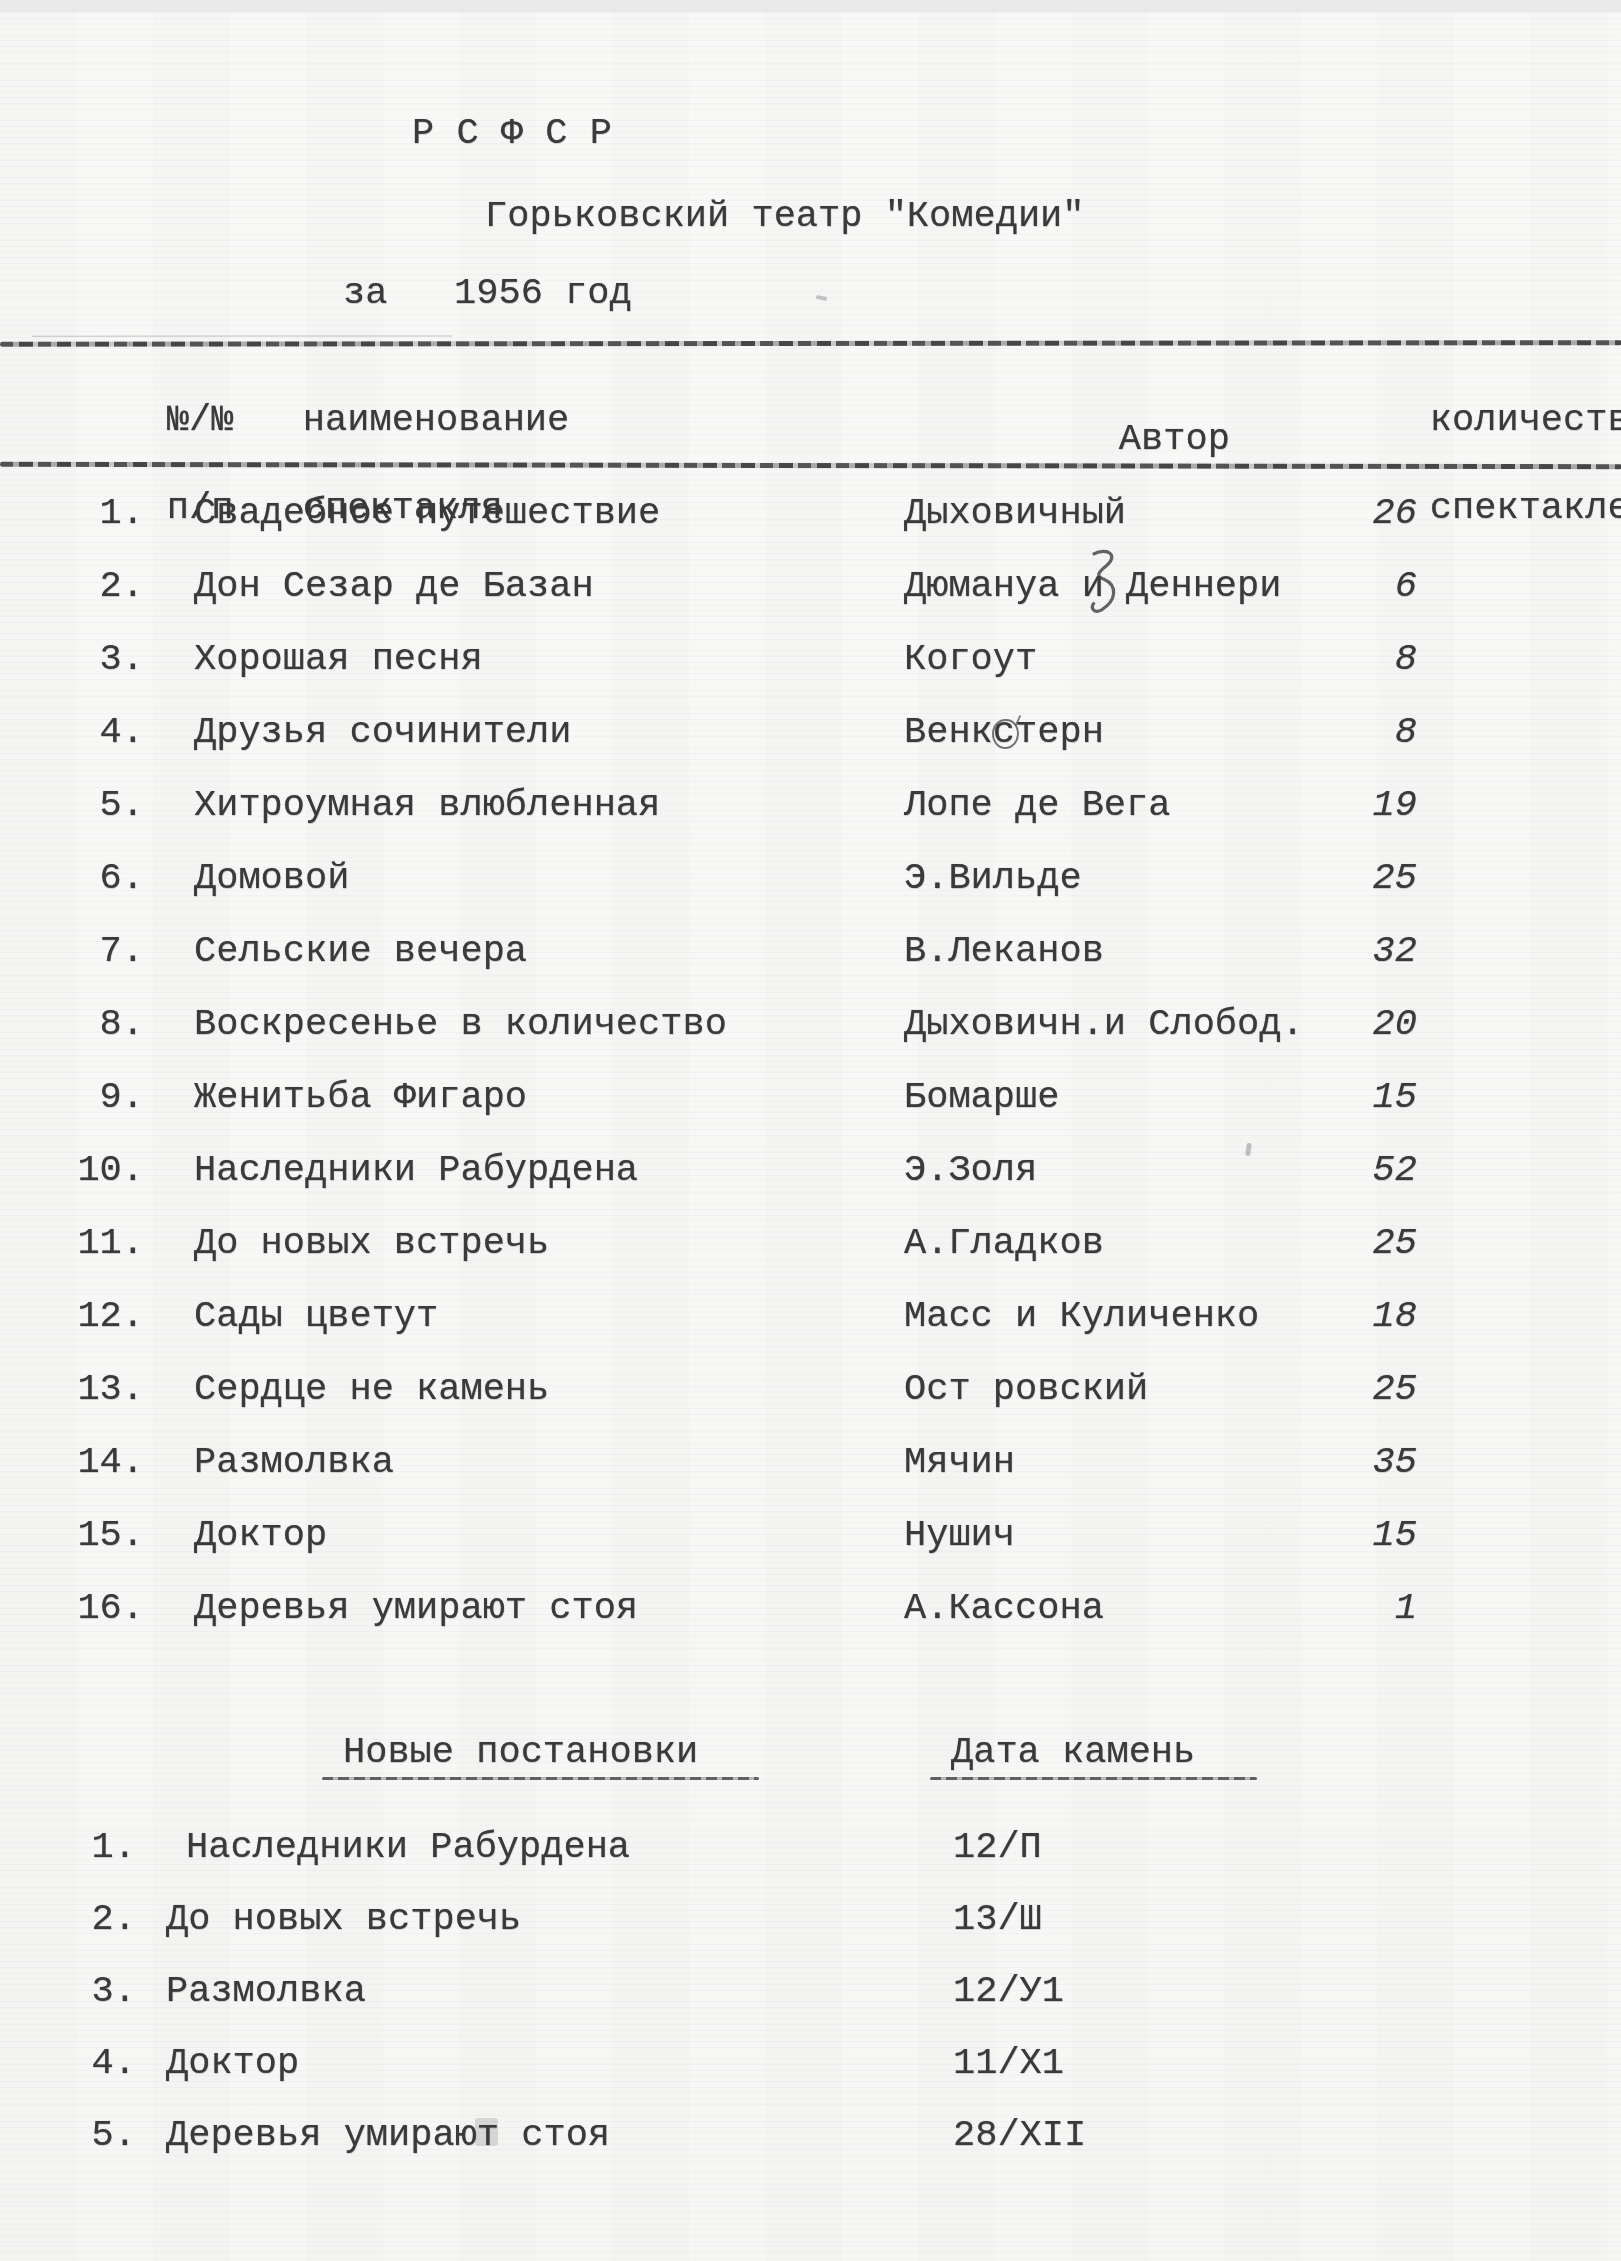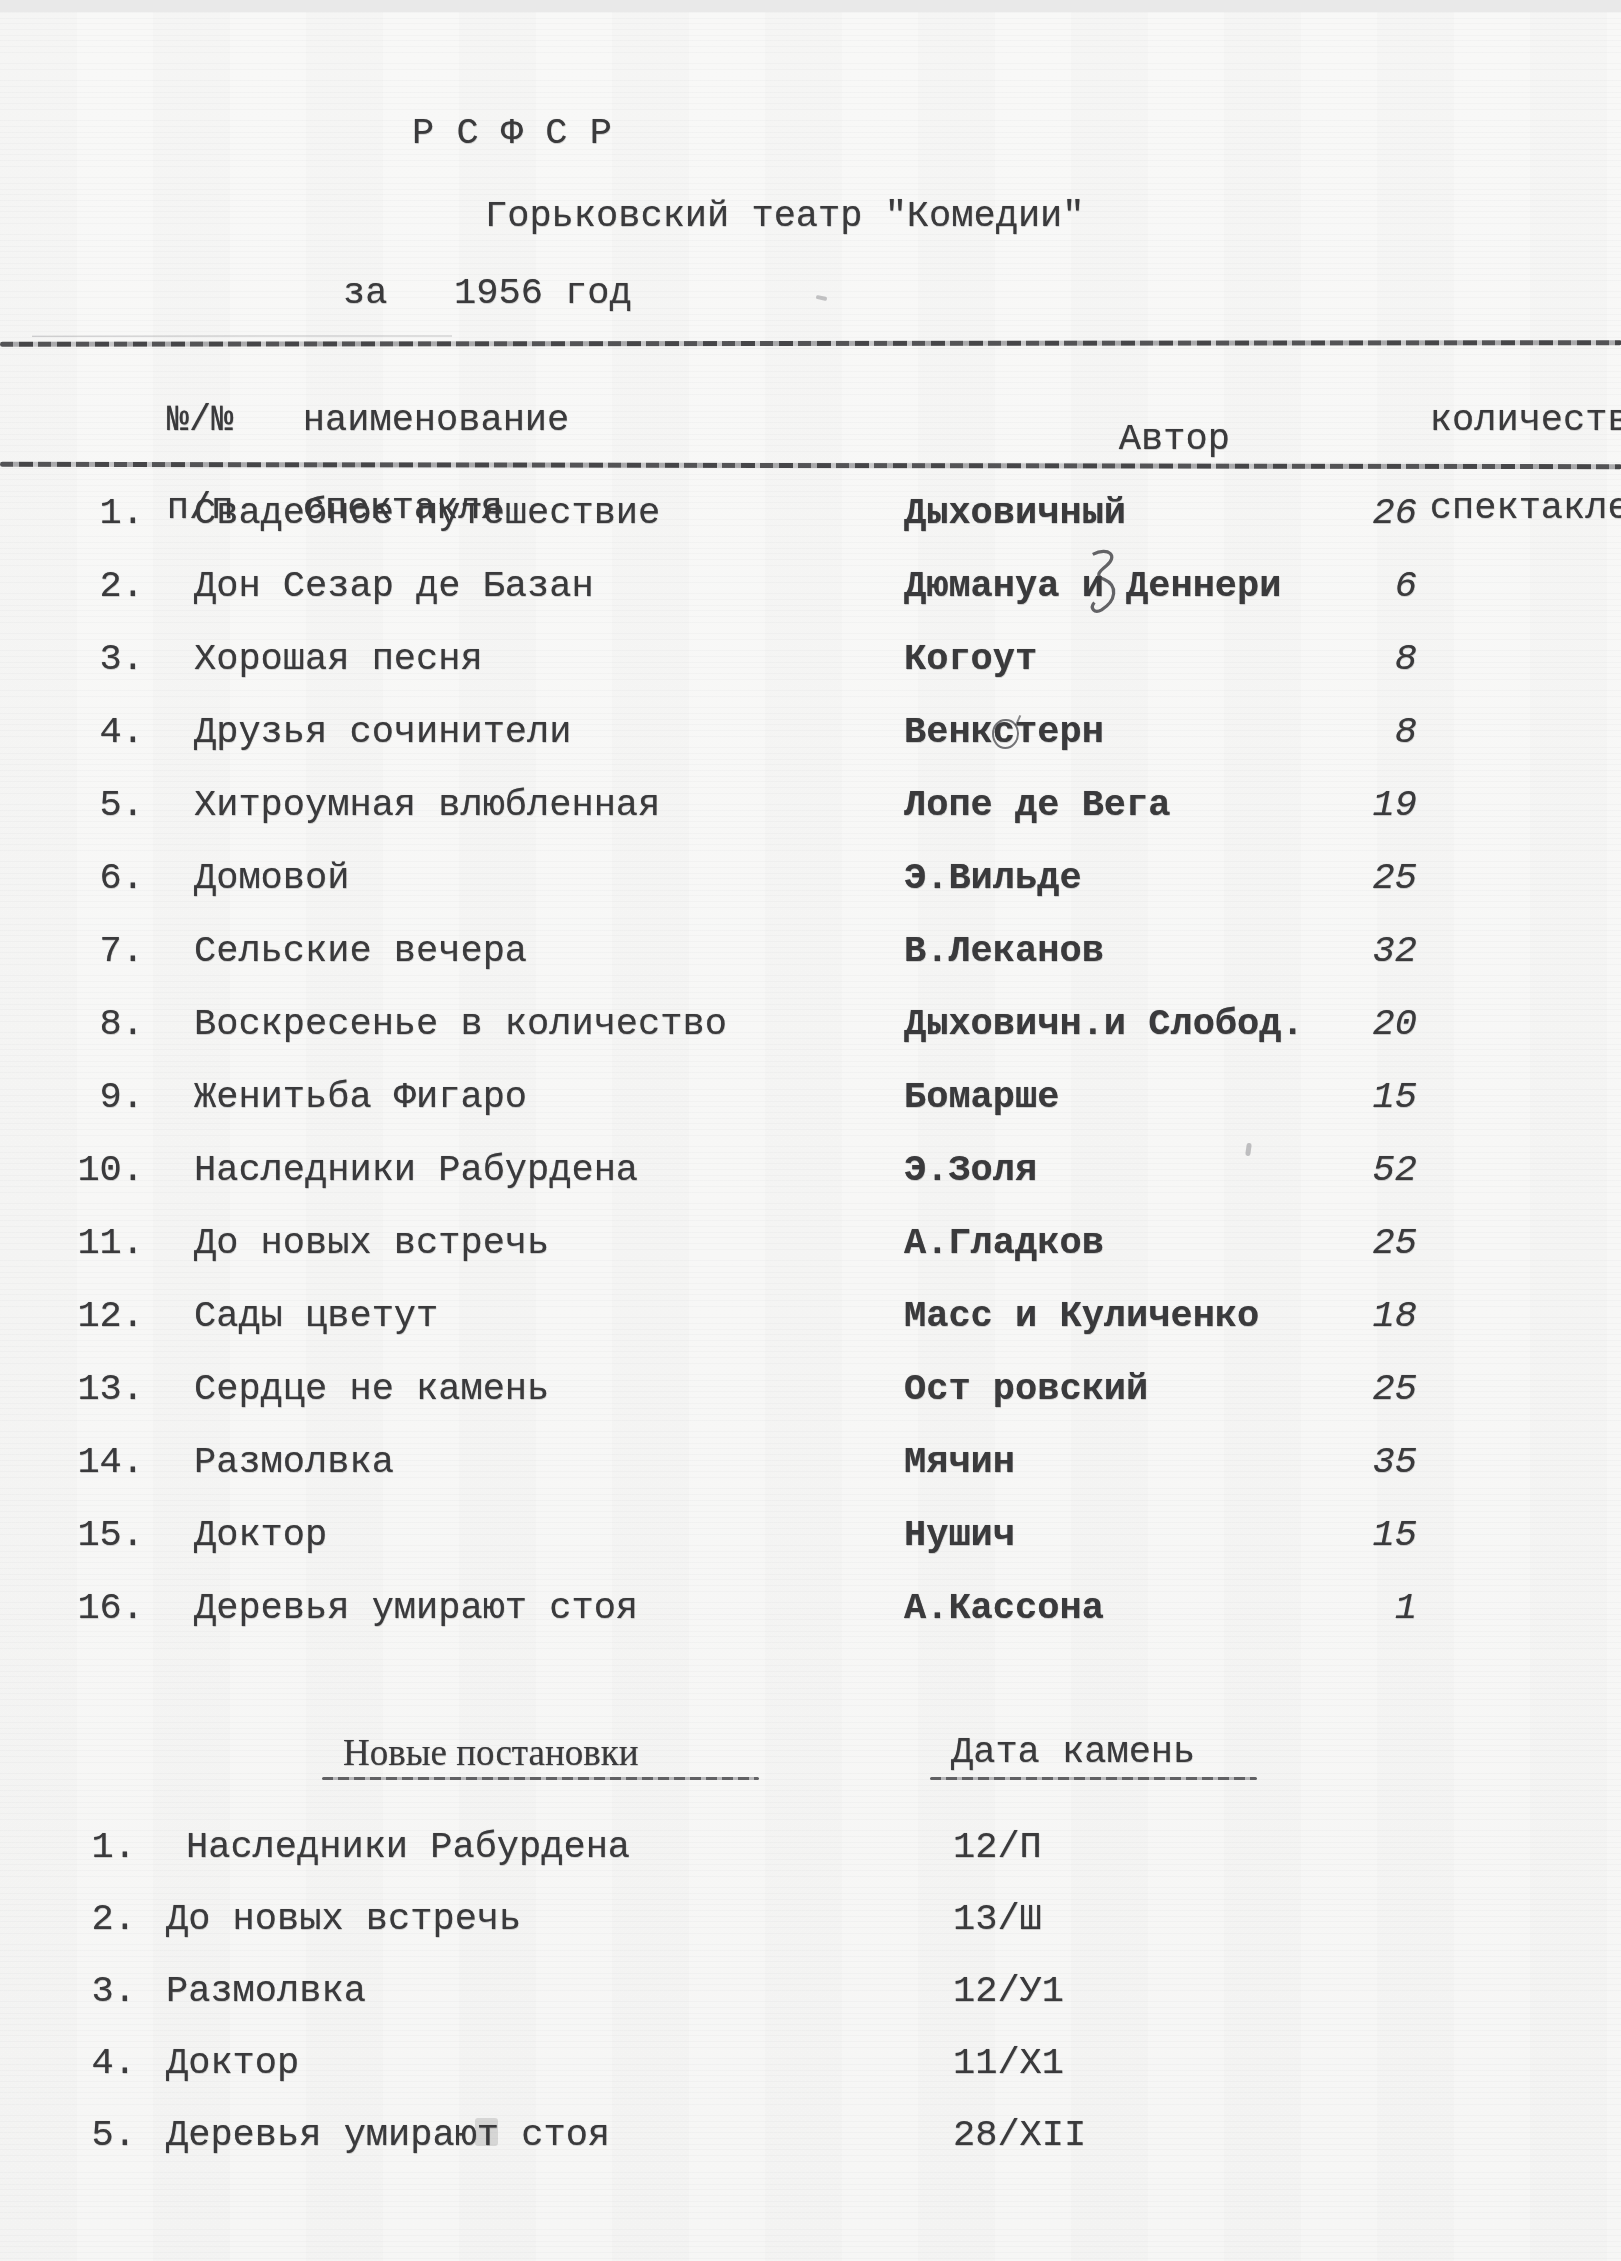--- a/index.html
+++ b/index.html
@@ -47,25 +47,25 @@
   .th-num{ left:78px; top:342px; }
   .th-name{ left:214px; top:342px; }
   .th-author{ left:1030px; top:361px; }
   .th-count{ left:1341px; top:342px; }
 
   
   #rows{ position:absolute; left:0; top:483px; width:1622px; }
   .trow{ position:relative; height:73px; }
   .c-num{ position:absolute; left:0; width:144px; text-align:right; }
   .c-title{ position:absolute; left:194px; }
-  .c-author{ position:absolute; left:904px;font-weight:bold; }
+  .c-author{ position:absolute; left:904px; }
   .c-count{ position:absolute; left:1276px; width:141px; text-align:right;font-style:italic; }
 
   
-  .h-np{ left:343px; top:1722px;font-family:Liberation Serif, serif; }
+  .h-np{ left:343px; top:1722px; }
   .h-npdate{ left:951px; top:1722px; }
   .underline{
     position:absolute; top:1765px; height:3.2px; border-radius:1.6px;
     background:repeating-linear-gradient(90deg,
       rgba(60,60,64,.8) 0 11.3px, rgba(112,112,118,.45) 11.3px 16px);
   }
   #u-np{ left:322px; width:437px; }
   #u-date{ left:930px; width:327px; }
 
   #np-items{ position:absolute; left:0; top:1817px; width:1622px; }

